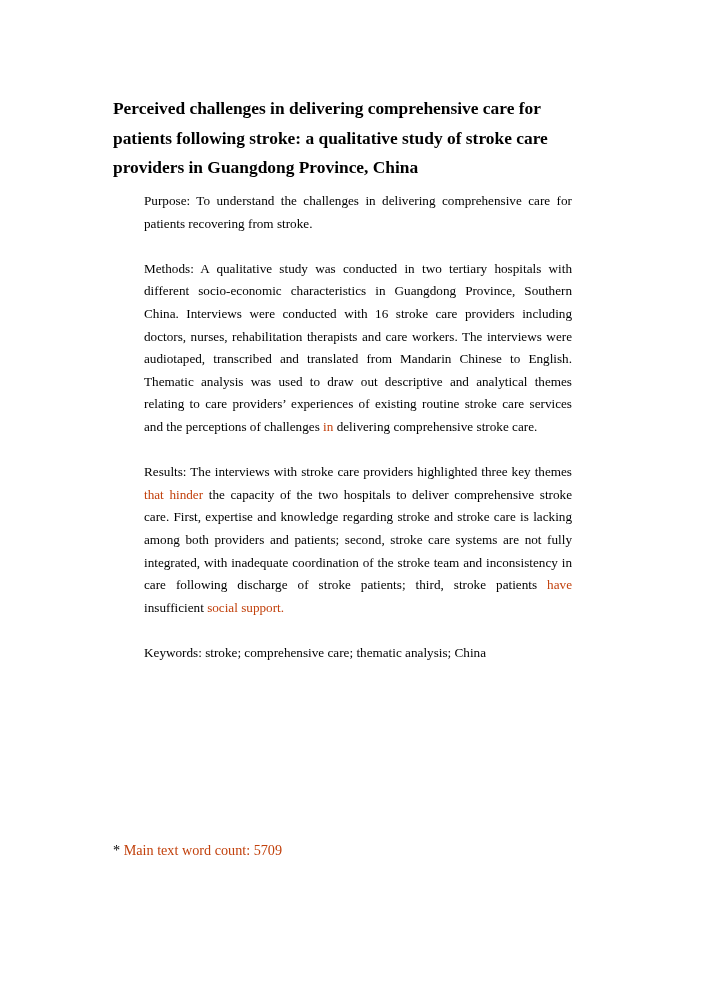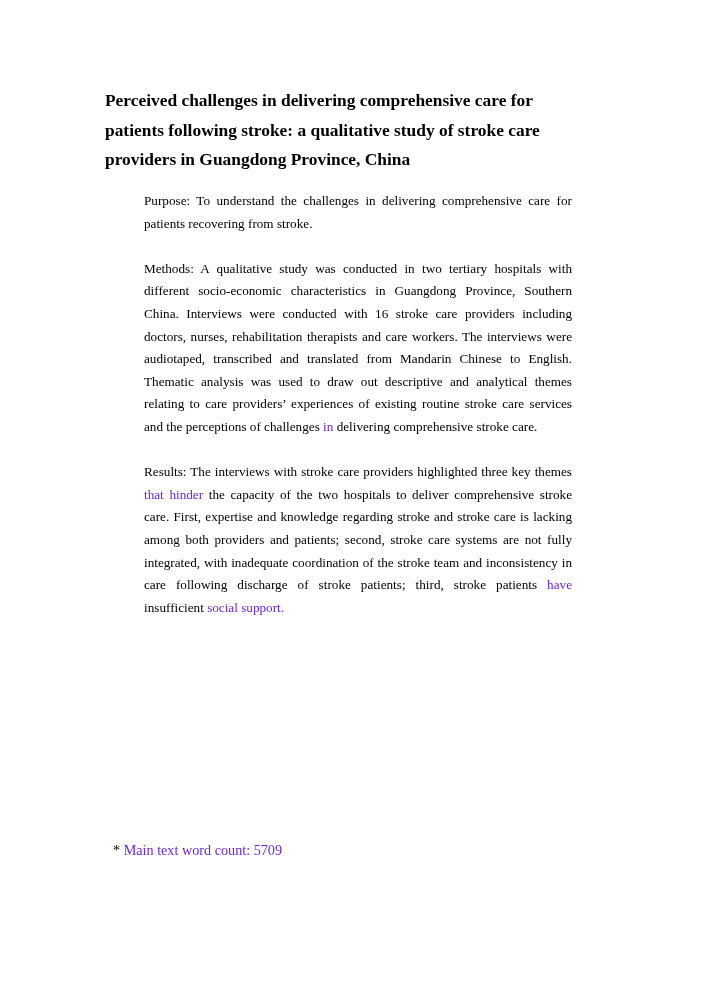--- a/index.html
+++ b/index.html
@@ -24,39 +24,39 @@
     }
     .title {
       position: absolute;
       left: 101px;
       top: 82px;
       width: 490px;
       font-family: "Liberation Serif", serif;
       font-weight: bold;
       font-size: 17.4px;
       line-height: 29.5px;
-      margin: 4px;
+      margin: 12px;
     }
     .abstract {
       position: absolute;
       left: 144px;
       top: 190px;
       width: 428px;
       font-size: 13.2px;
       line-height: 22.6px;
     }
     .abstract p {
       margin: 0 0 22.6px 0;
       text-align: justify;
     }
     .abstract p.heading-line {
       text-align: left;
     }
     .red {
-      color: #6d28d9;
+      color: #c2410c;
     }
     .footnote {
       position: absolute;
       left: 101px;
       top: 828px;
       font-size: 14.2px;
       line-height: 20px;
       margin: 12px;
     }
   </style>
@@ -69,17 +69,18 @@
 
   <div class="abstract">
 
     <p>Purpose: To understand the challenges in delivering comprehensive care for patients recovering from stroke.</p>
 
     <p><span>Methods: A qualitative study was conducted in two tertiary hospitals with different socio-economic characteristics in Guangdong Province, Southern China. Interviews were conducted with 16 stroke care providers including doctors, nurses, rehabilitation therapists and care workers. The interviews were audiotaped, transcribed and translated from Mandarin Chinese to English. Thematic analysis was used to draw out descriptive and analytical themes relating to care providers’ experiences of existing routine stroke care services and the perceptions of challenges </span><span class="red">in</span><span> delivering comprehensive stroke care.</span></p>
 
     <p><span>Results: The interviews with stroke care providers highlighted three key themes </span><span class="red">that hinder</span><span> the capacity of the two hospitals to deliver comprehensive stroke care. First, expertise and knowledge regarding stroke and stroke care is lacking among both providers and patients; second, stroke care systems are not fully integrated, with inadequate coordination of the stroke team and inconsistency in care following discharge of stroke patients; third, stroke patients </span><span class="red">have</span><span> insufficient </span><span class="red">social support.</span></p>
 
 
+    <p class="heading-line">Keywords: stroke; comprehensive care; thematic analysis; China</p>
   </div>
 
   <p class="footnote"><span>* </span><span class="red">Main text word count: 5709</span></p>
 
 </div>
 
 </body></html>

